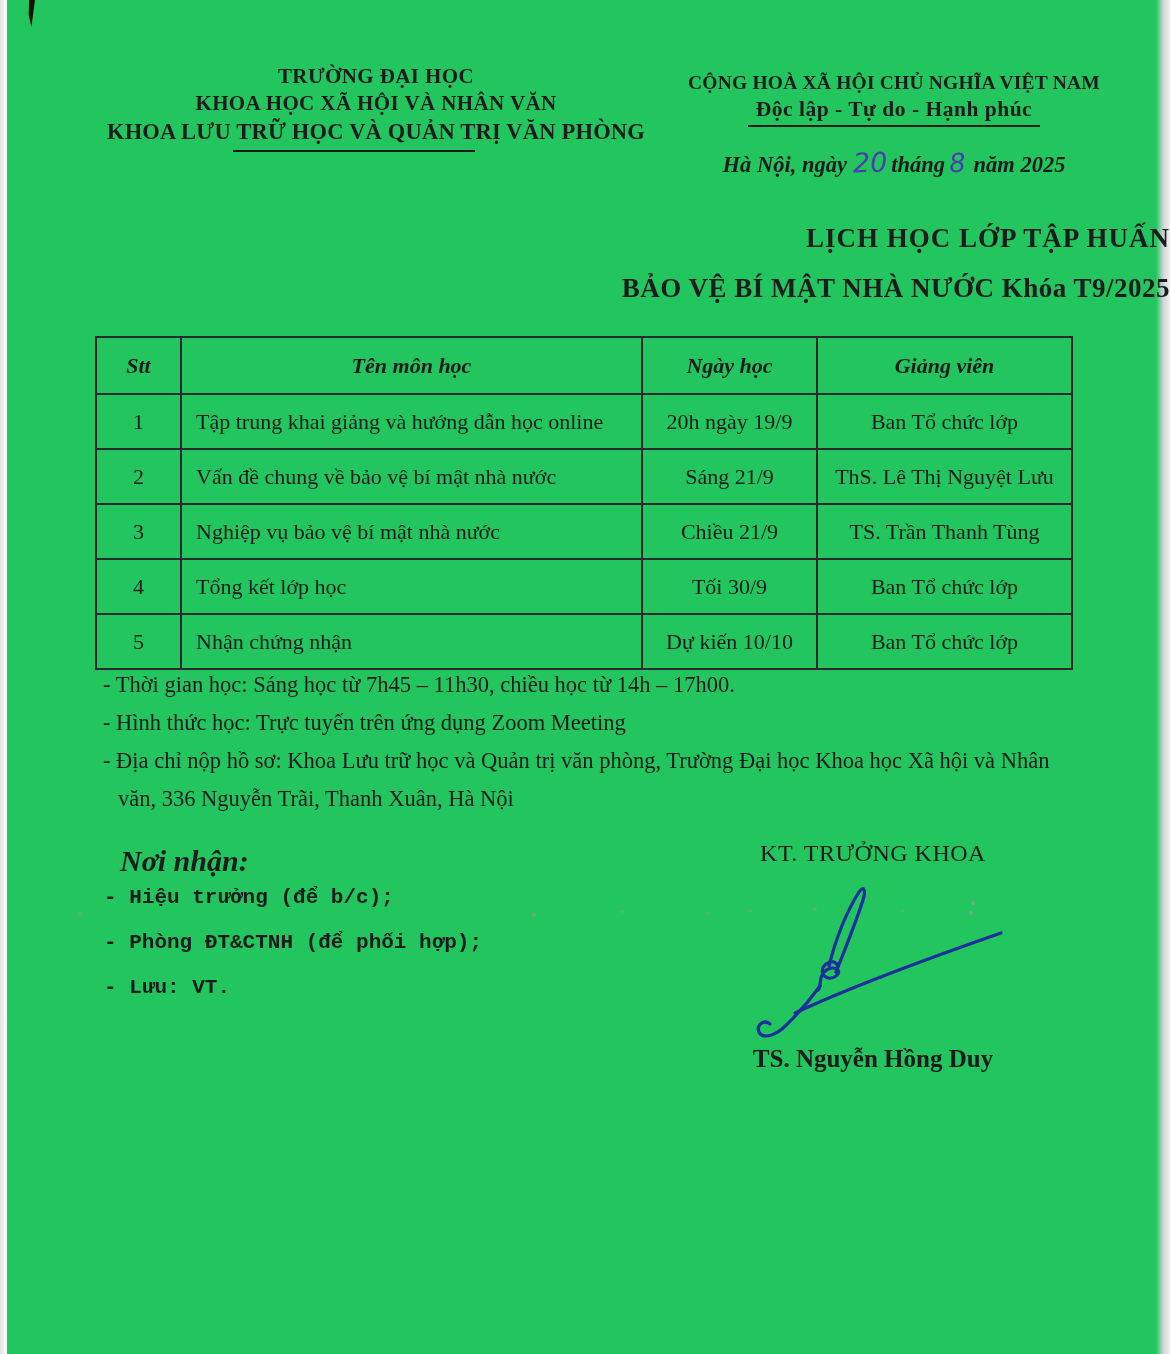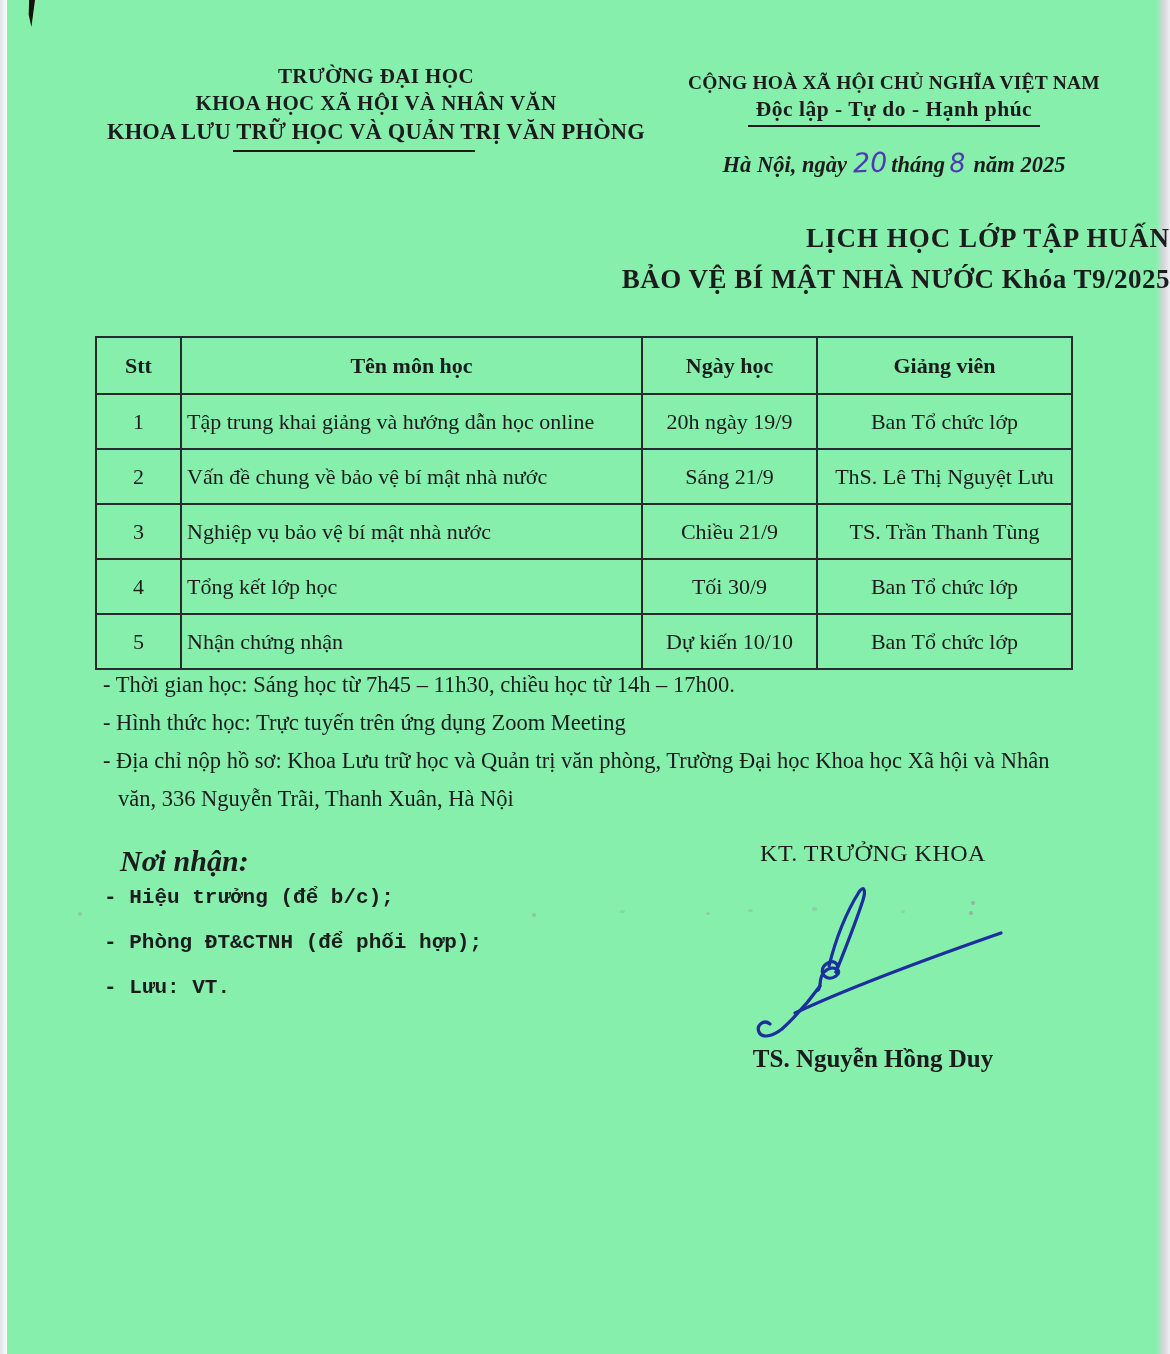--- a/index.html
+++ b/index.html
@@ -1,19 +1,19 @@
 <!DOCTYPE html>
 <html><head>
 <meta charset="utf-8">
 <style>
   html,body{margin:0;padding:0;background:#e9e9ec;}
   .page{
     position:relative;
     width:1170px;height:1354px;
-    background:#86efac;
+    background:#22c55e;
     font-family:"Liberation Serif", serif;
     color:#1c1c1e;
     overflow:hidden;
     margin:0 auto;
   }
   .edge-left{position:absolute;left:0;top:0;width:7px;height:100%;
     background:linear-gradient(to right,#e3e3e7,#fdfdfd);}
   .edge-right{position:absolute;right:0;top:0;width:14px;height:100%;
     background:linear-gradient(to right,rgba(255,255,255,0),#d6d6dc 55%,#efeff2);}
   .corner-mark{position:absolute;left:26px;top:0;width:9px;height:27px;
@@ -33,29 +33,29 @@
     border-bottom:2.4px solid #1c1c1e;padding:0 8px 3px;margin-top:3px;letter-spacing:.5px;}
   .date-line{margin-top:20px;font-size:22.5px;font-weight:bold;font-style:italic;white-space:nowrap;}
   .hand{color:#4a3db0;font-family:"DejaVu Sans",sans-serif;font-style:italic;
     display:inline-block;font-weight:normal;}
   .hand.day{font-size:27px;transform:rotate(-2deg);margin:0 4px 0 6px;}
   .hand.month{font-size:26px;transform:rotate(-4deg);margin:0 8px 0 4px;}
 
   
   .doc-title{position:absolute;left:0;top:223px;width:1170px;text-align:right;font-weight:bold;}
   .doc-title .t1{font-size:27px;letter-spacing:1px;}
-  .doc-title .t2{font-size:27px;letter-spacing:.5px;margin-top:10px;}
+  .doc-title .t2{font-size:27px;letter-spacing:.5px;margin-top:19px;}
 
   
   table.schedule{position:absolute;left:95px;top:336px;width:976px;
     border-collapse:collapse;font-size:22px;table-layout:fixed;}
   table.schedule th,table.schedule td{border:2.4px solid #2a2a2e;padding:0 10px;}
-  table.schedule th{height:55px;font-size:22px;font-weight:bold;text-align:center;}
+  table.schedule th{height:55px;font-size:22px;font-weight:bold;text-align:center;font-style:italic;}
   table.schedule td{height:53px;text-align:center;}
-  table.schedule td.c-subject{text-align:left;padding-left:5px;margin-left:28px;}
+  table.schedule td.c-subject{text-align:left;padding-left:14px;margin-left:28px;}
   col.w-stt{width:85px;} col.w-subject{width:461px;} col.w-date{width:175px;} col.w-teacher{width:255px;}
 
   
   .notes{position:absolute;left:103px;top:666px;width:988px;font-size:22.5px;line-height:38px;}
   .note-line{padding-left:15px;text-indent:-15px;}
 
   
   .recipients{position:absolute;left:104px;top:844px;width:430px;}
   .recipients .rec-title{font-size:30px;font-weight:bold;font-style:italic;padding-left:16px;}
   .recipients .rec-item{font-size:21px;font-weight:bold;line-height:28px;margin-top:17px;font-family:Liberation Mono, monospace;}

